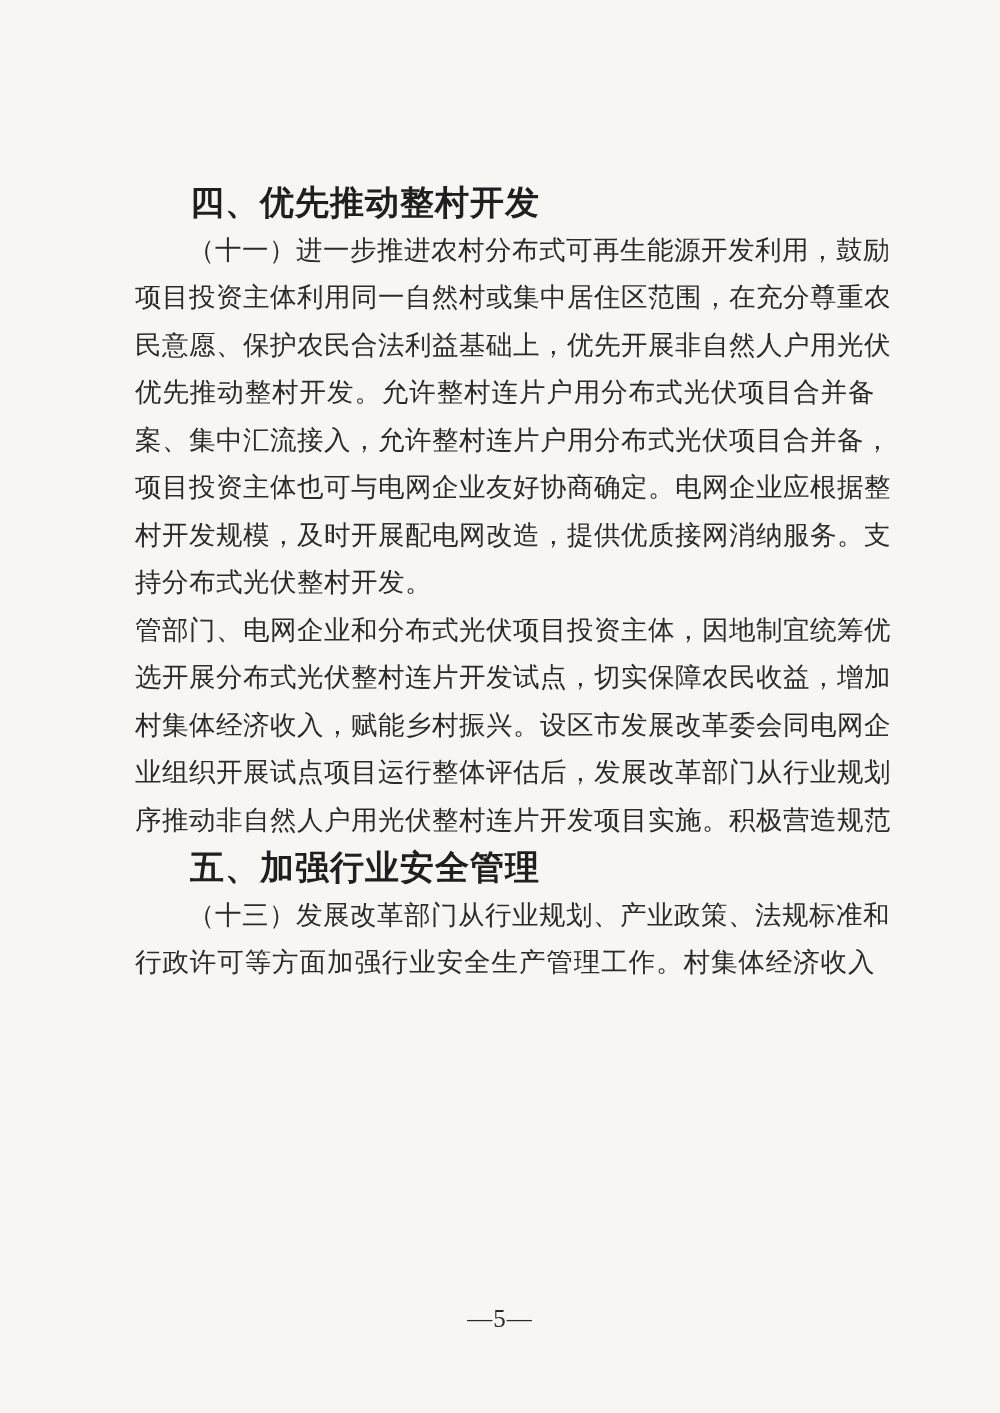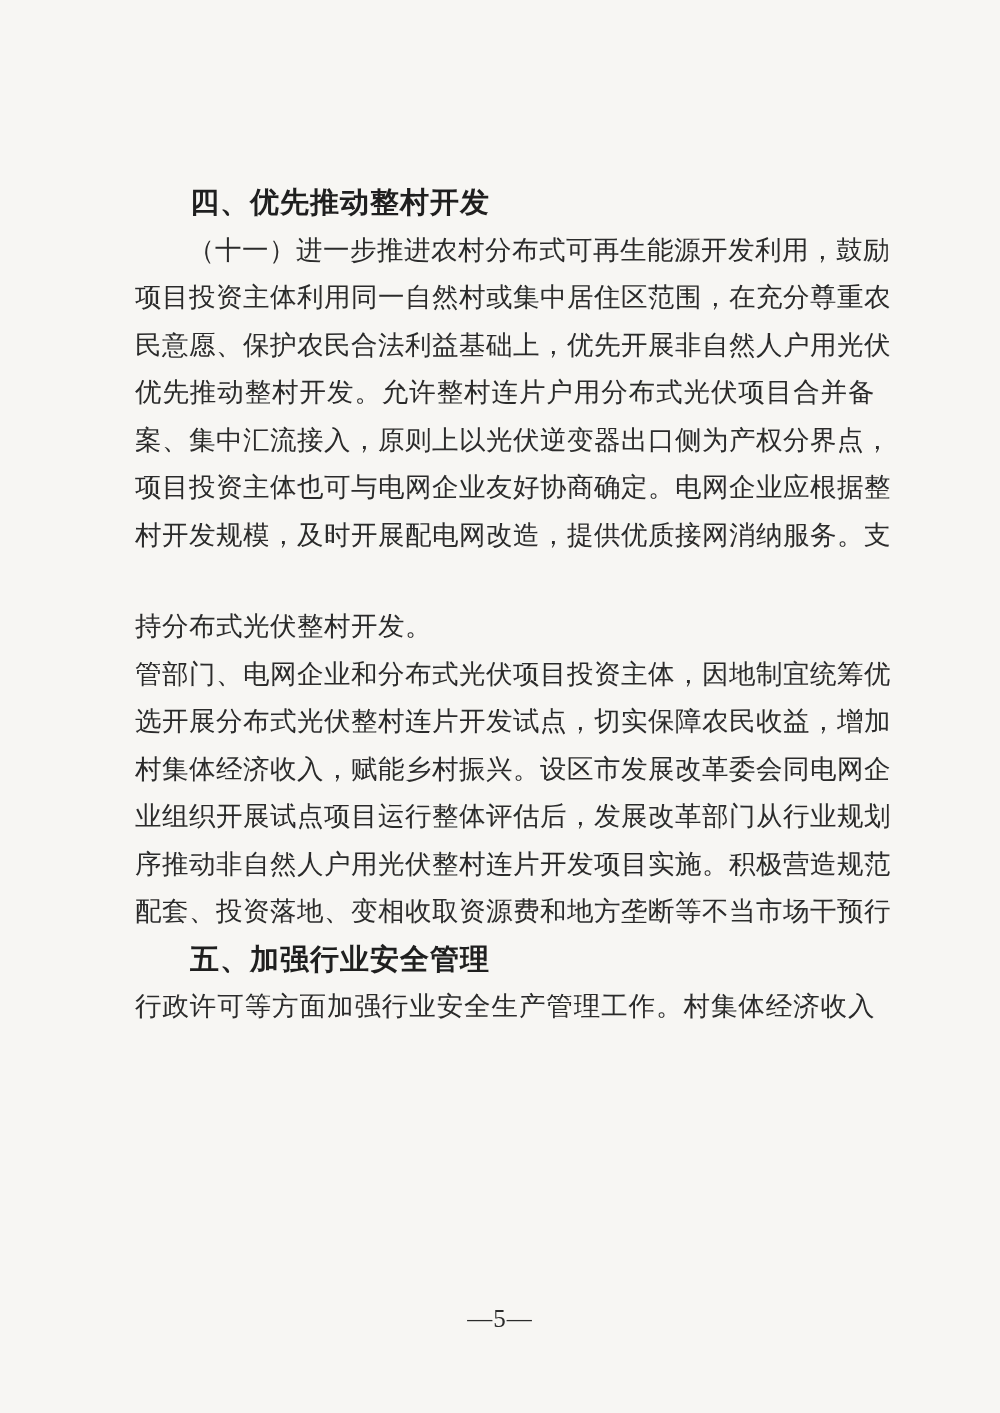--- a/index.html
+++ b/index.html
@@ -29,26 +29,25 @@
     text-align: justify;
     text-align-last: justify;
     text-justify: inter-character;
     white-space: nowrap;
     letter-spacing: 0.5px;
   }
   .line.indent { text-indent: 53px; }
   .line.last {
     text-align: center;
     text-align-last: left;
-    margin-top: 44px;
   }
   .line.heading {
     font-family: "Liberation Sans", "DejaVu Sans", sans-serif;
     font-weight: bold;
-    font-size: 29px;
+    font-size: 34px;
     color: var(--heading-color, #1f1f1f);
     text-align: left;
     text-align-last: left;
     text-indent: 55px;
     letter-spacing: 1px;
   }
   .footer {
     position: absolute;
     left: 0;
     top: 1305px;
@@ -67,38 +66,38 @@
 <div class="page">
   <div class="content">
 
     <div class="line heading">四、优先推动整村开发</div>
 
     <div>
       <div class="line indent">（十一）进一步推进农村分布式可再生能源开发利用，鼓励</div>
       <div class="line">项目投资主体利用同一自然村或集中居住区范围，在充分尊重农</div>
       <div class="line">民意愿、保护农民合法利益基础上，优先开展非自然人户用光伏</div>
       <div class="line">优先推动整村开发。允许整村连片户用分布式光伏项目合并备</div>
-      <div class="line">案、集中汇流接入，原则上以光伏逆变器出口侧为产权分界点，</div>
+      <div class="line">案、集中汇流接入，允许整村连片户用分布式光伏项目合并备，</div>
       <div class="line">项目投资主体也可与电网企业友好协商确定。电网企业应根据整</div>
       <div class="line">村开发规模，及时开展配电网改造，提供优质接网消纳服务。支</div>
       <div class="line last">持分布式光伏整村开发。</div>
     </div>
 
     <div>
       <div class="line">管部门、电网企业和分布式光伏项目投资主体，因地制宜统筹优</div>
       <div class="line">选开展分布式光伏整村连片开发试点，切实保障农民收益，增加</div>
       <div class="line">村集体经济收入，赋能乡村振兴。设区市发展改革委会同电网企</div>
       <div class="line">业组织开展试点项目运行整体评估后，发展改革部门从行业规划</div>
       <div class="line">序推动非自然人户用光伏整村连片开发项目实施。积极营造规范</div>
-      <div class="line">配套、投资落地、变相收取资源费和地方垄断等不当市场干预行</div>
     </div>
 
     <div class="line heading">五、加强行业安全管理</div>
 
     <div>
+      <div class="line indent">（十三）发展改革部门从行业规划、产业政策、法规标准和</div>
       <div class="line">行政许可等方面加强行业安全生产管理工作。村集体经济收入</div>
     </div>
 
   </div>
 
   <div class="footer">
     <span class="page-number">—5—</span>
   </div>
 </div>
 

